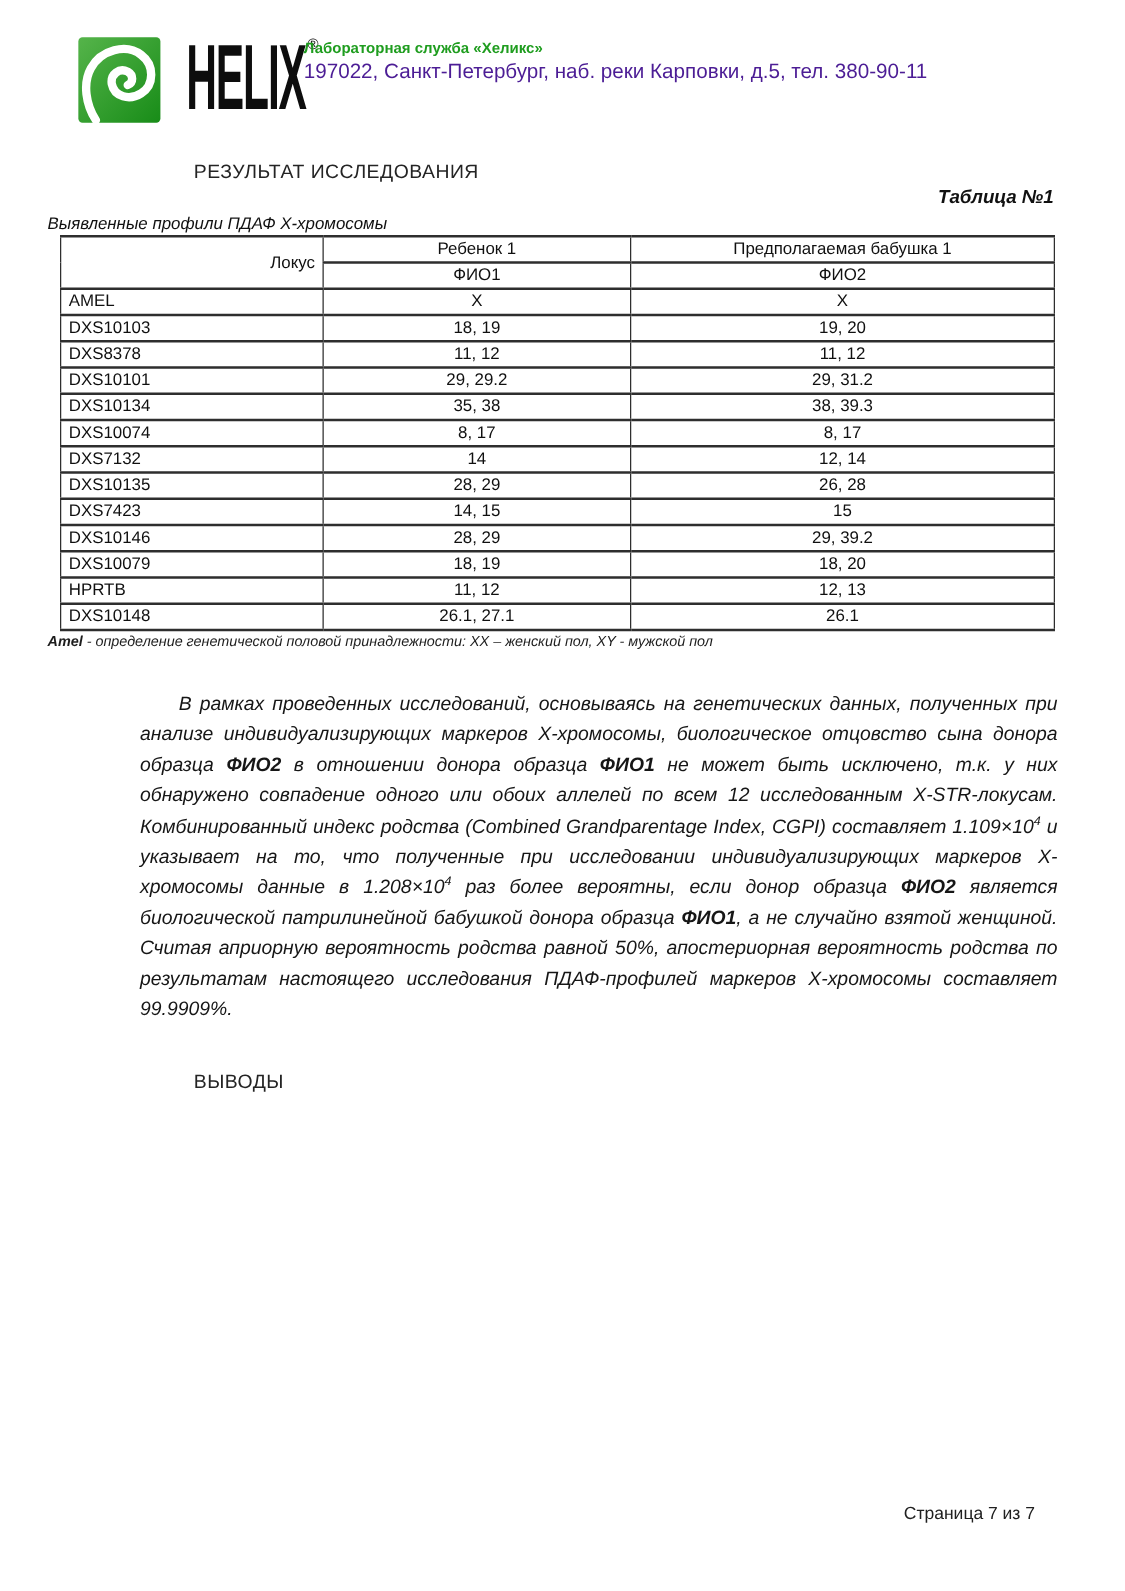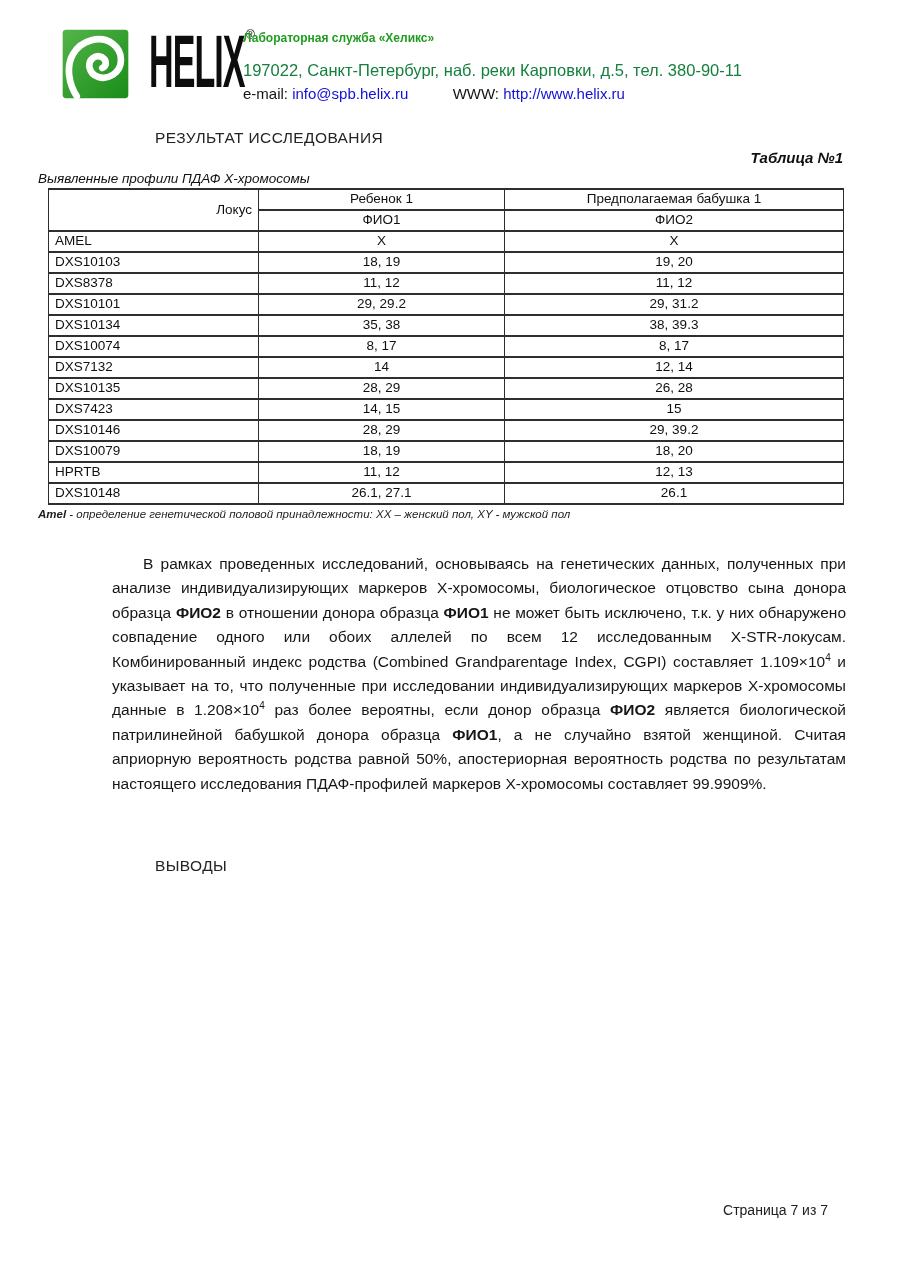--- a/index.html
+++ b/index.html
@@ -14,21 +14,21 @@
   .logo-box svg { width:100%; height:100%; display:block; }
   .wordmark { position:absolute; left:149px; top:24px; height:76px; width:120px; }
   .wm-text {
     display:inline-block; font-size:74px; font-weight:bold; color:#0d0d0d;
     letter-spacing:-2px; line-height:76px;
     transform:scaleX(0.46); transform-origin:left top; white-space:nowrap;
   }
   .reg { position:absolute; left:97px; top:4px; font-size:12px; color:#0d0d0d; }
   .header-text { position:absolute; left:243px; top:31px; white-space:nowrap; }
   .company-line { font-size:12px; font-weight:bold; color:var(--green,#1f9d1f); }
-  .address-line { font-size:16.5px; color:#15803d; margin-top:16px; }
+  .address-line { font-size:16.5px; color:#4c1d95; margin-top:3px; }
   .contacts-line { font-size:15px; color:#141414; margin-top:5px; }
   .contacts-line .lbl { color:#141414; }
   .contacts-line a { color:var(--blue,#1010d6); text-decoration:none; }
   .www-gap { display:inline-block; width:36px; }
 
   
   .result-heading { position:absolute; left:155px; top:129px; font-size:15.5px; letter-spacing:0.4px; color:#242424; }
   .table-label { position:absolute; left:48px; top:149px; width:795px; text-align:right; font-size:15px; font-style:italic; font-weight:bold; color:#111; }
   .table-caption { position:absolute; left:38px; top:171px; font-size:13.5px; font-style:italic; color:#111; }
 
@@ -50,21 +50,21 @@
   .profiles-table th.locus { text-align:right; }
 
   .footnote { position:absolute; left:38px; top:508px; font-size:11.5px; font-style:italic; color:#1d1d1d; }
 
   
   .body-paragraph {
     position:absolute; left:112px; width:734px; margin:0;
     font-size:15.5px; line-height:24.4px; color:#161616;
     text-align:justify; text-align-last:left; text-indent:31px;
   }
-  .p1 { top:552px; }
+  .p1 { top:552px;font-style:italic; }
   .p2 { top:929px; }
   .body-paragraph b { font-weight:bold; }
   .body-paragraph sup { font-size:10px; line-height:0; vertical-align:super; }
   .conclusions-heading { position:absolute; left:155px; top:857px; font-size:15.5px; letter-spacing:0.4px; color:#242424; }
 
   
   .footer-sign { position:absolute; left:80px; top:1200px; font-size:14px; font-weight:bold; color:#101010; white-space:nowrap; }
   .footer-page { position:absolute; right:72px; top:1202px; font-size:14px; color:#202020; }
 </style>
 </head>
@@ -84,27 +84,20 @@
       <path d="M22 100 C10 82 6 56 16 38 C28 16 58 8 76 22 C92 34 92 58 76 68 C62 77 44 72 41 57 C39 45 50 37 60 42 C67 46 67 55 60 58" fill="none" stroke="#ffffff" stroke-width="10" stroke-linecap="round"></path>
     </svg>
   </div>
   <div class="wordmark">
     <span class="wm-text">HELIX</span>
     <span class="reg">®</span>
   </div>
   <div class="header-text">
     <div class="company-line">Лабораторная служба «Хеликс»</div>
     <div class="address-line">197022, Санкт-Петербург, наб. реки Карповки, д.5, тел. 380-90-11</div>
-    <div class="contacts-line">
-      <span class="lbl">e-mail:</span>
-      <a class="email-link">info@spb.helix.ru</a>
-      <span class="www-gap"></span>
-      <span class="lbl">WWW:</span>
-      <a class="www-link">http://www.helix.ru</a>
-    </div>
   </div>
 
   <div class="result-heading">РЕЗУЛЬТАТ ИССЛЕДОВАНИЯ</div>
   <div class="table-label">Таблица №1</div>
   <div class="table-caption">Выявленные профили ПДАФ Х-хромосомы</div>
 
   <table class="profiles-table">
     <colgroup>
       <col style="width:210px">
       <col style="width:246px">

